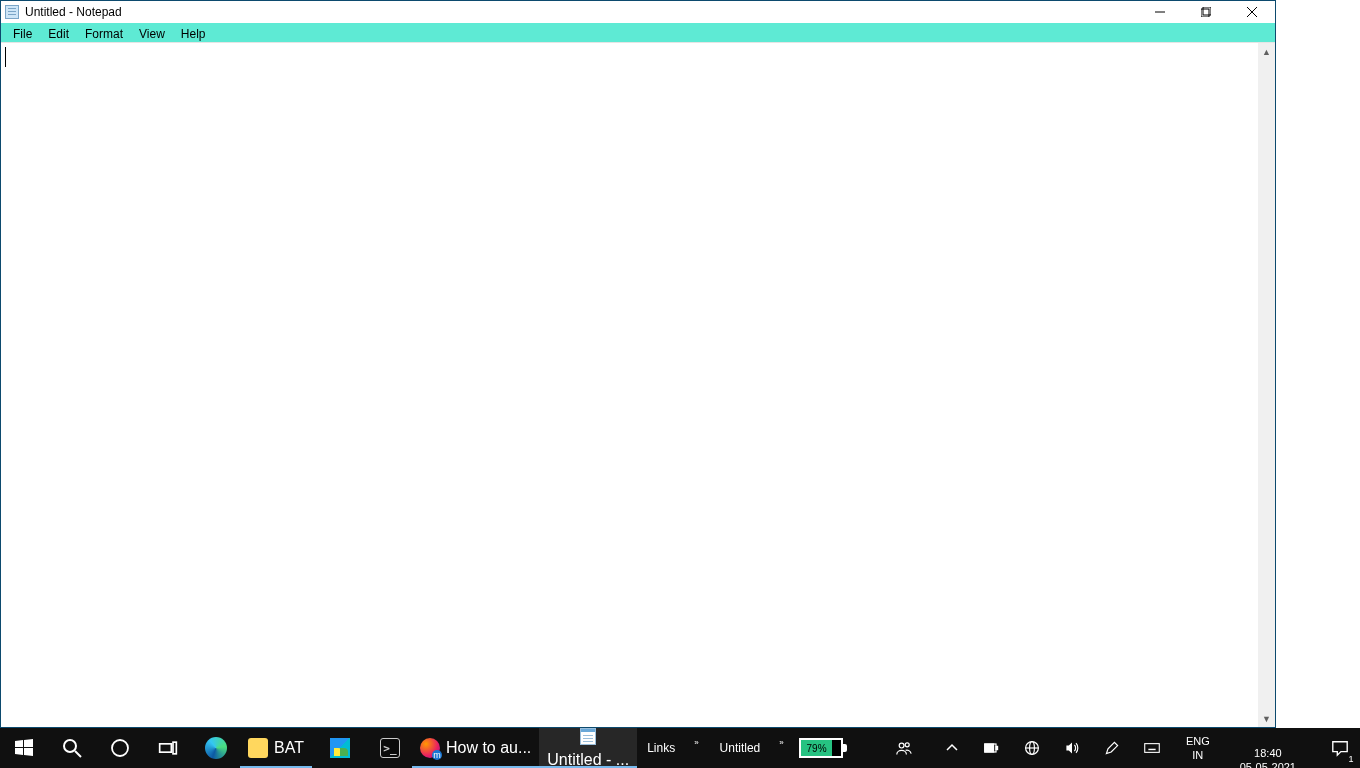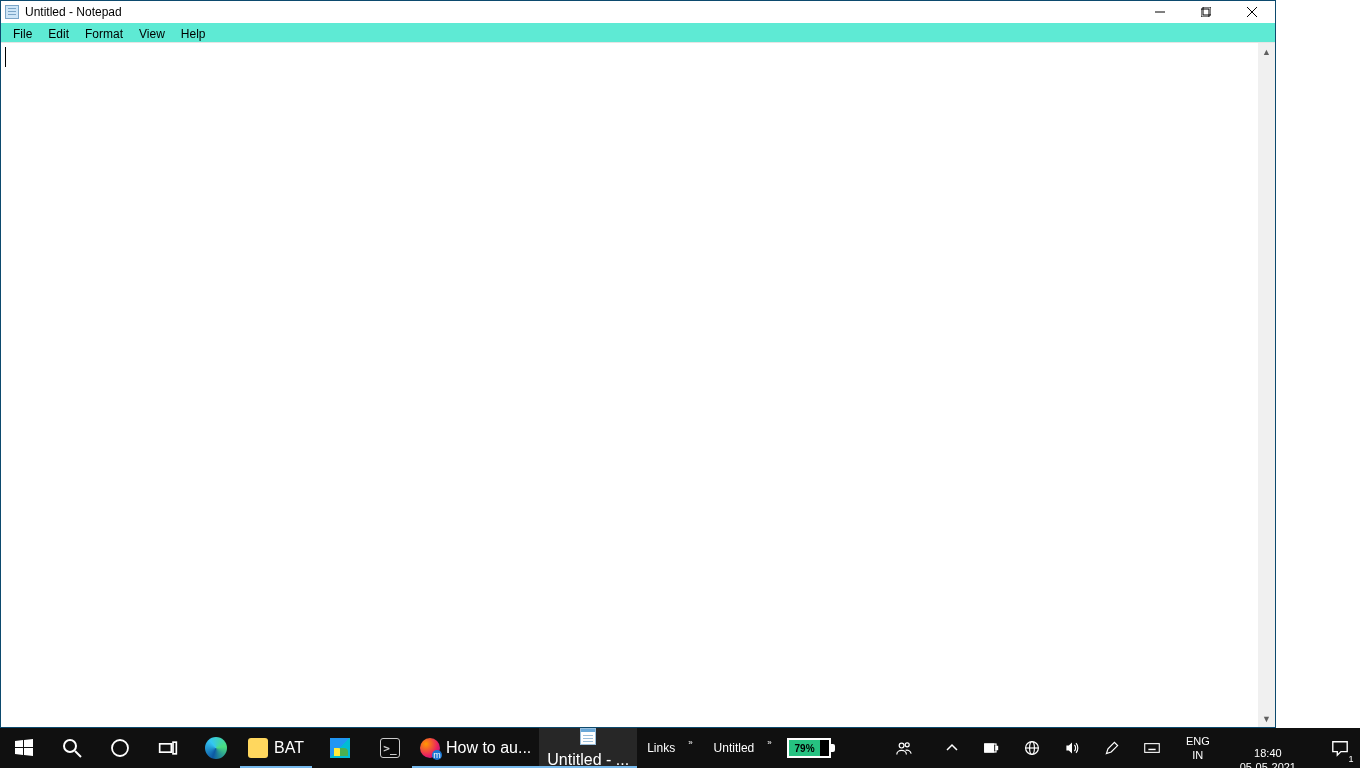--- a/index.html
+++ b/index.html
@@ -119,26 +119,26 @@
   .i-firefox { width:20px;height:20px; border-radius:50%; background:radial-gradient(circle at 30% 30%, #ff9800, #e91e63 60%, #7b1fa2); position:relative;}
   .i-firefox::after{content:"m"; font-size:9px; position:absolute; right:-2px; bottom:-2px; width:10px;height:10px;border-radius:50%;background:#1976d2;color:#fff;display:flex;align-items:center;justify-content:center;}
   .i-vscode { background:#0078d4; color:#fff; font-family:Consolas,monospace; clip-path: polygon(60% 0,100% 20%,100% 80%,60% 100%,0 70%,20% 50%,0 30%); width:20px;height:20px; }
   .i-notepad {
     width:16px;height:18px; background:#fff; border:1px solid #9abedb; position:relative;
   }
   .i-notepad::before{ content:""; position:absolute; left:0;right:0;top:0;height:3px;background:#6aa8d8;}
   .i-notepad::after{ content:""; position:absolute; left:2px;right:2px;top:6px;height:1px;background:#9abedb; box-shadow:0 3px 0 #9abedb, 0 6px 0 #9abedb;}
 
   .tb-toolbars { display:flex; align-items:center; gap:0; }
-  .tb-toolbar-item { padding:0 10px; height:40px; display:flex; align-items:center; gap:14px; position:relative; }
+  .tb-toolbar-item { padding:0 10px; height:40px; display:flex; align-items:center; gap:20px; position:relative; }
   .chev { font-size:8px; position:relative; top:-6px; left:-1px;}
 
   .tb-battery {
     height: 24px; padding:0; margin:0 4px;
-    display:flex; align-items:center;font-weight:bold;
+    display:flex; align-items:center;
   }
   .batt-body {
     width:44px; height:20px; border:2px solid #fff; position:relative; display:flex; align-items:center;
     background:#000;
   }
   .batt-cap{ position:absolute; right:-6px; top:4px; width:5px; height:8px; background:#fff; border-radius:0 2px 2px 0;}
   .batt-fill{ height:100%; background:#26c281; display:flex; align-items:center; justify-content:center; font-size:10px; color:#000;}
   
   .systray { display:flex; align-items:center; gap:16px; margin-left:auto; }
   .tray-icon { width:24px; height:40px; display:flex;align-items:center;justify-content:center; }

